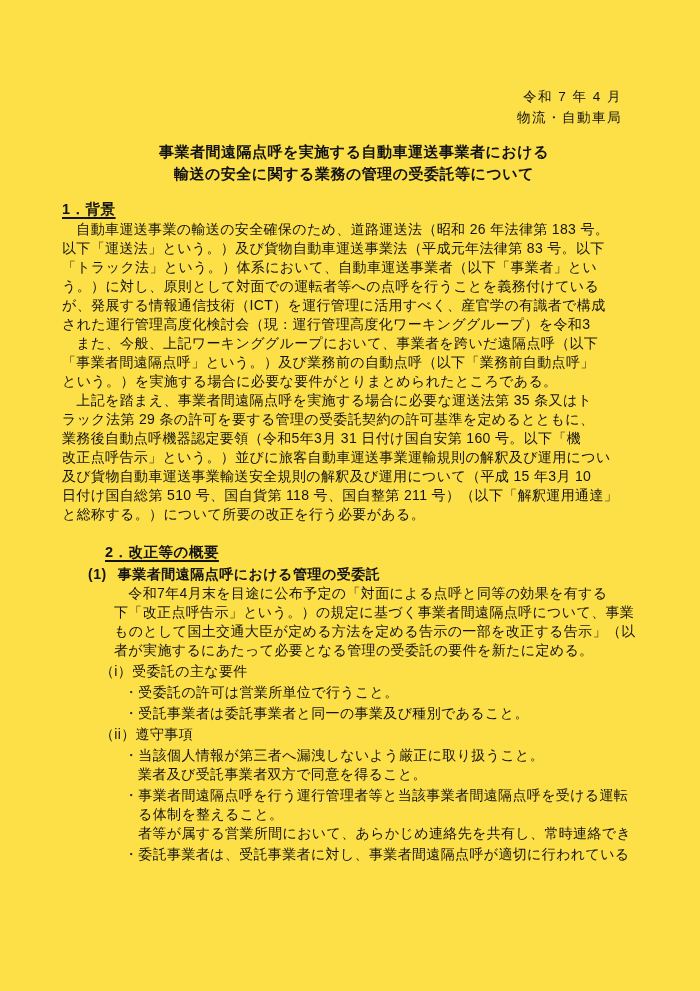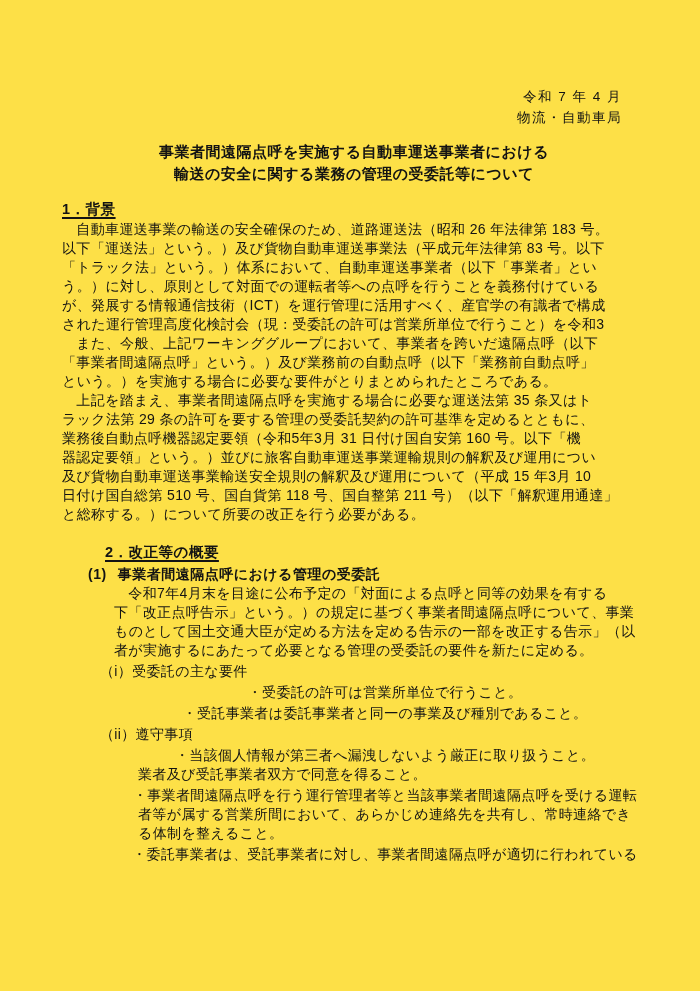--- a/index.html
+++ b/index.html
@@ -67,21 +67,21 @@
     line-height: 20px;
     font-weight: 700;
     letter-spacing: 0.5px;
     white-space: nowrap;
   }
   .sub-heading .num { margin-right: 11px; font-weight: 700; }
   
   .s2-para .body-line { padding-left: 52px; }
   
   .item-list .body-line { padding-left: 38px; }      
-  .item-list .ind-bullet { padding-left: 62px; margin-top: 2px; text-align: center; }  
+  .item-list .ind-bullet { padding-left: 62px; margin-top: 2px; }  
   .item-list .ind-cont   { padding-left: 76px; }     
   .item-list .ind-label  { margin-top: 2px; }
 </style>
 </head>
 <body>
 
 <div class="page">
 
   <div class="header-block">
     <div>令和 7 年 4 月</div>
@@ -96,28 +96,28 @@
   <div class="sec-heading">
     <span class="u">1．背景</span>
   </div>
 
   <div class="s1-body">
       <div class="body-line">　自動車運送事業の輸送の安全確保のため、道路運送法（昭和 26 年法律第 183 号。</div>
       <div class="body-line">以下「運送法」という。）及び貨物自動車運送事業法（平成元年法律第 83 号。以下</div>
       <div class="body-line">「トラック法」という。）体系において、自動車運送事業者（以下「事業者」とい</div>
       <div class="body-line">う。）に対し、原則として対面での運転者等への点呼を行うことを義務付けている</div>
       <div class="body-line">が、発展する情報通信技術（ICT）を運行管理に活用すべく、産官学の有識者で構成</div>
-      <div class="body-line">された運行管理高度化検討会（現：受委託の許可は営業所単位で行うこと）を令和3</div>
+      <div class="body-line">された運行管理高度化検討会（現：運行管理高度化ワーキンググループ）を令和3</div>
       <div class="body-line">　また、今般、上記ワーキンググループにおいて、事業者を跨いだ遠隔点呼（以下</div>
       <div class="body-line">「事業者間遠隔点呼」という。）及び業務前の自動点呼（以下「業務前自動点呼」</div>
       <div class="body-line">という。）を実施する場合に必要な要件がとりまとめられたところである。</div>
       <div class="body-line">　上記を踏まえ、事業者間遠隔点呼を実施する場合に必要な運送法第 35 条又はト</div>
       <div class="body-line">ラック法第 29 条の許可を要する管理の受委託契約の許可基準を定めるとともに、</div>
       <div class="body-line">業務後自動点呼機器認定要領（令和5年3月 31 日付け国自安第 160 号。以下「機</div>
-      <div class="body-line">器認定要領」という。）並びに旅客自動車運送事業運輸規則の解釈及び運用につい</div>
+      <div class="body-line">改正点呼告示」という。）並びに旅客自動車運送事業運輸規則の解釈及び運用につい</div>
       <div class="body-line">及び貨物自動車運送事業輸送安全規則の解釈及び運用について（平成 15 年3月 10</div>
       <div class="body-line">日付け国自総第 510 号、国自貨第 118 号、国自整第 211 号）（以下「解釈運用通達」</div>
       <div class="body-line">と総称する。）について所要の改正を行う必要がある。</div>
     </div>
 
   <div class="sec-heading sec2">
     <span class="u">2．改正等の概要</span>
   </div>
 
   <div class="sub-heading">
@@ -132,18 +132,18 @@
     </div>
 
   <div class="item-list">
       <div class="body-line ind-label">（i）受委託の主な要件</div>
       <div class="body-line ind-bullet">・受委託の許可は営業所単位で行うこと。</div>
       <div class="body-line ind-bullet">・受託事業者は委託事業者と同一の事業及び種別であること。</div>
       <div class="body-line ind-label">（ii）遵守事項</div>
       <div class="body-line ind-bullet">・当該個人情報が第三者へ漏洩しないよう厳正に取り扱うこと。</div>
       <div class="body-line ind-cont">業者及び受託事業者双方で同意を得ること。</div>
       <div class="body-line ind-bullet">・事業者間遠隔点呼を行う運行管理者等と当該事業者間遠隔点呼を受ける運転</div>
+      <div class="body-line ind-cont">る体制を整えること。</div>
       <div class="body-line ind-cont">者等が属する営業所間において、あらかじめ連絡先を共有し、常時連絡でき</div>
-      <div class="body-line ind-cont">る体制を整えること。</div>
       <div class="body-line ind-bullet">・委託事業者は、受託事業者に対し、事業者間遠隔点呼が適切に行われている</div>
     </div>
 
 </div>
 
 </body></html>

